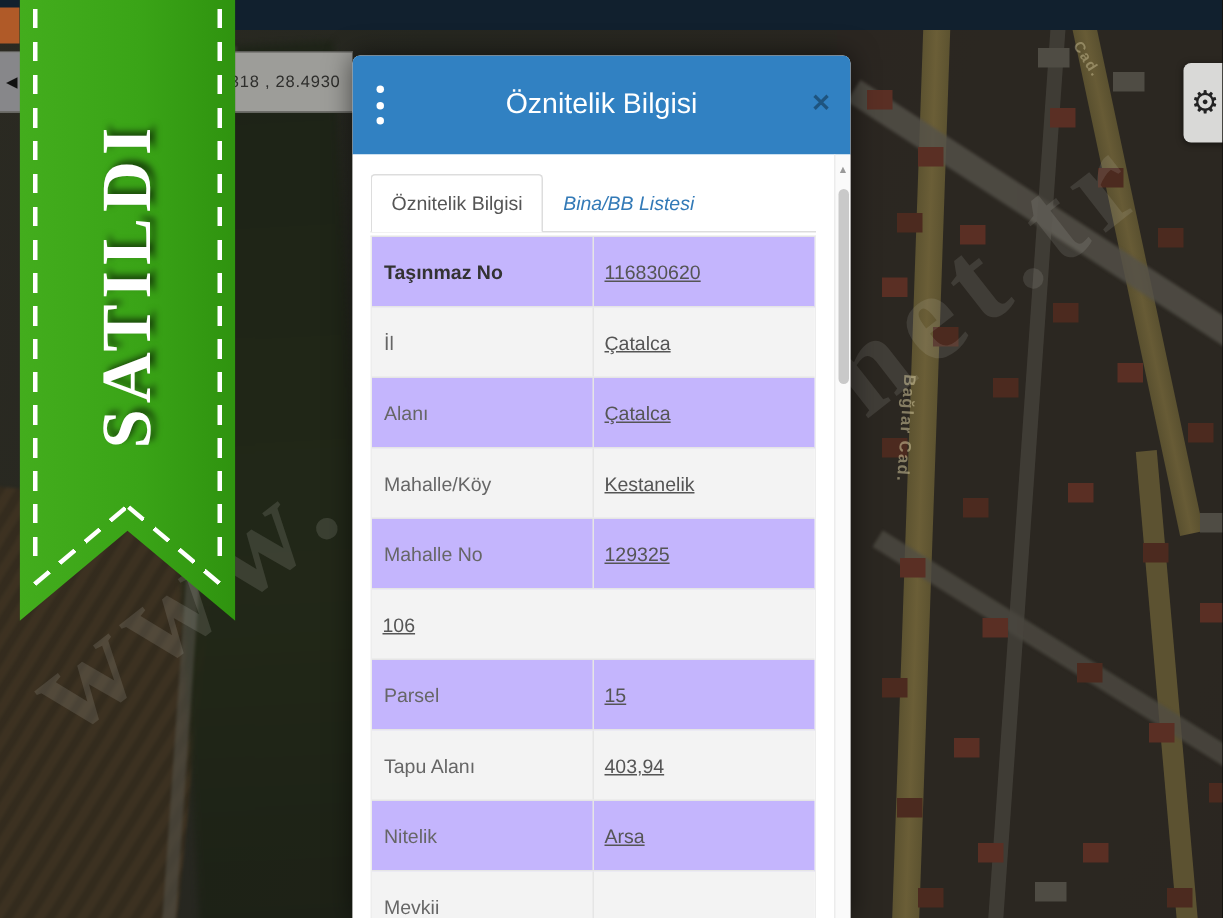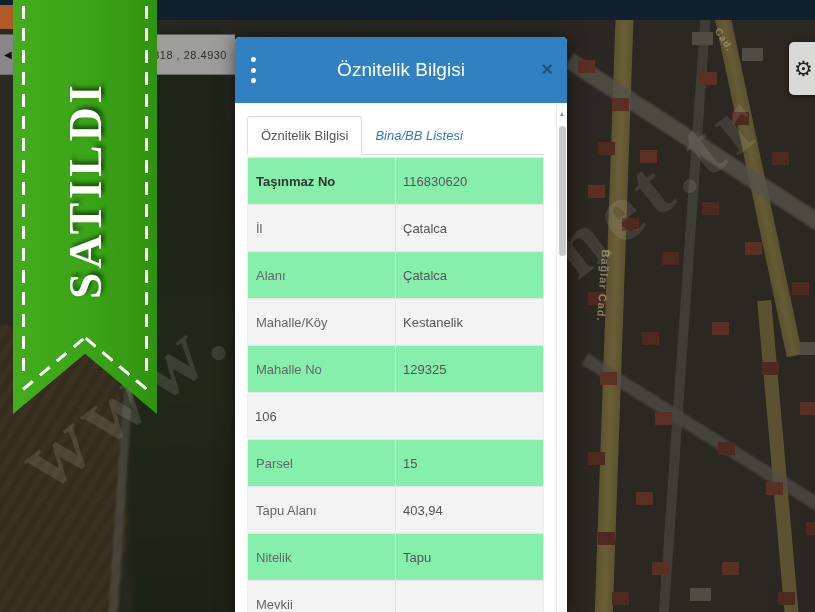--- a/index.html
+++ b/index.html
@@ -107,26 +107,26 @@
 
   .modal-body { position:absolute; left:0; top:66px; width:321px; bottom:0; background:#fff;
       padding:13px 12px 0 12px; }
   .tabs { border-bottom:1px solid #ddd; display:flex; align-items:flex-end; }
   .tab { font-size:13px; padding:11px 13px; cursor:pointer; white-space:nowrap; }
   .tab.active { color:#555; background:#fff; border:1px solid #ddd; border-bottom:1px solid #fff;
       margin-bottom:-1px; border-radius:3px 3px 0 0; }
   .tab.inactive { color:#337ab7;font-style:italic; }
 
   .attr-table { margin-top:2px; width:100%; border:1px solid #ededed; border-top:1px solid #e5e5e5; }
-  .attr-row { display:flex; height:47px; border-bottom:1px solid #e5e5e5; background:#86efac; }
+  .attr-row { display:flex; height:47px; border-bottom:1px solid #e5e5e5; background:#c4b5fd; }
   .attr-row.striped { background:#f3f3f3; }
   .attr-label { width:148px; border-right:1px solid #e5e5e5; display:flex; align-items:center;
       padding-left:8px; font-size:13px; color:#666; }
   .attr-row:first-child .attr-label { font-weight:bold; color:#333; }
-  .attr-value { flex:1; display:flex; align-items:center; padding-left:7px; font-size:13px; color:#555; }
+  .attr-value { flex:1; display:flex; align-items:center; padding-left:7px; font-size:13px; color:#555;text-decoration:underline; }
 
   .scrollbar { position:absolute; left:321px; top:66px; width:11px; bottom:0; background:#fafafa;
       border-left:1px solid #ececec; }
   .scroll-up { width:100%; text-align:center; font-size:7px; color:#999; padding-top:7px; cursor:pointer; }
   .scroll-thumb { position:absolute; left:2px; top:23px; width:7px; height:130px; background:#c9c9c9;
       border-radius:4px; cursor:grab; }
 </style>
 </head>
 <body>
 
@@ -209,21 +209,21 @@
         <div class="attr-row">
           <div class="attr-label">Parsel</div>
           <div class="attr-value">15</div>
         </div>
         <div class="attr-row striped">
           <div class="attr-label">Tapu Alanı</div>
           <div class="attr-value">403,94</div>
         </div>
         <div class="attr-row">
           <div class="attr-label">Nitelik</div>
-          <div class="attr-value">Tapu</div>
+          <div class="attr-value">Arsa</div>
         </div>
         <div class="attr-row striped">
           <div class="attr-label">Mevkii</div>
           <div class="attr-value"></div>
         </div>
       </div>
     </div>
 
     <div class="scrollbar">
       <div class="scroll-up">▲</div>

